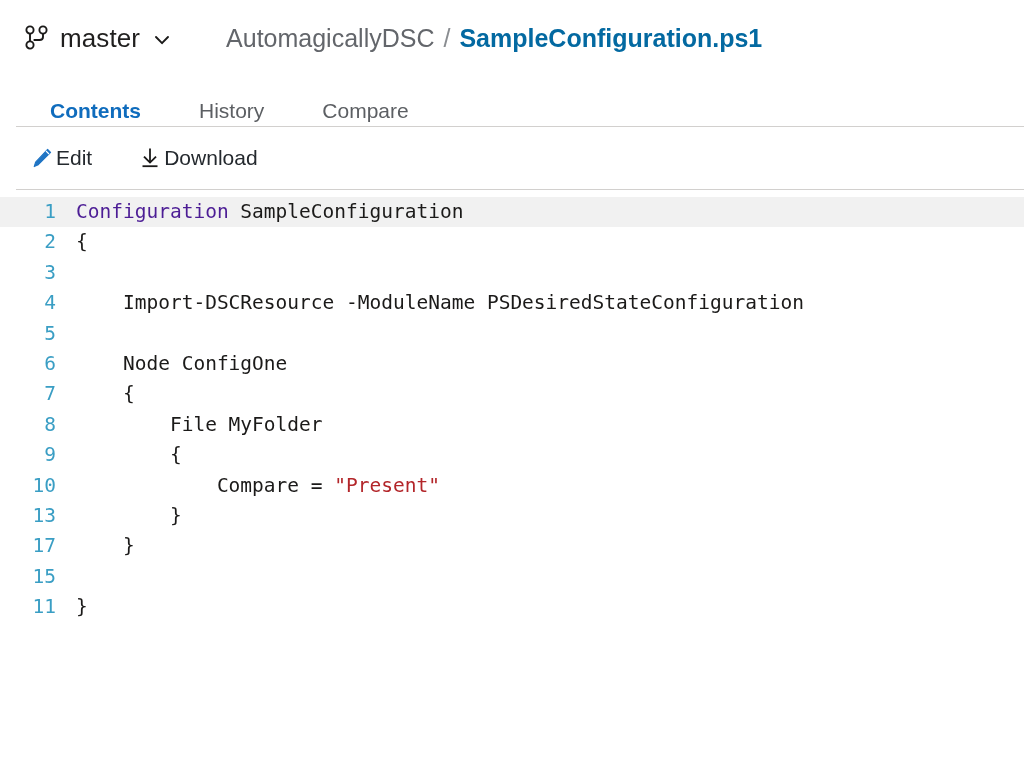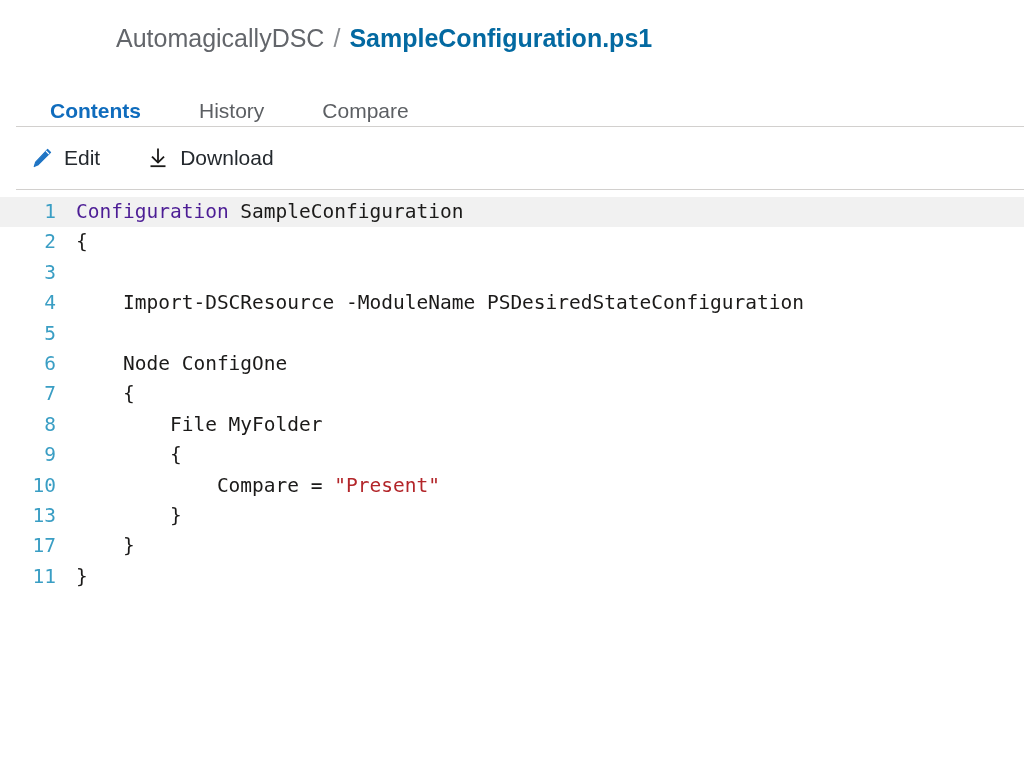--- a/index.html
+++ b/index.html
@@ -47,21 +47,21 @@
     width: 20px;
     height: 20px;
     display: block;
     flex: none;
     margin-left: 2px;
     margin-top: 4px;
   }
   .breadcrumb {
     display: flex;
     align-items: center;
-    margin-left: 92px;
+    margin-left: 54px;
     white-space: nowrap;
   }
   .crumb-repo {
     font-size: 25px;
     color: #63666b;
     font-weight: 400;
   }
   .crumb-sep {
     font-size: 25px;
     color: #8a8d91;
@@ -107,21 +107,21 @@
     display: flex;
     align-items: center;
     height: 62px;
     padding-left: 30px;
     gap: 46px;
     box-sizing: border-box;
   }
   .tool-btn {
     display: flex;
     align-items: center;
-    gap: 10px;
+    gap: 2px;
     cursor: pointer;
     background: none;
     border: 0;
     padding: 0;
     font-family: inherit;
   }
   .tool-icon {
     width: 24px;
     height: 24px;
     display: block;
@@ -164,20 +164,39 @@
     padding-left: 4px;
   }
   .tok-kw { color: #4c1d95; }
   .tok-str { color: #b3262a; }
 </style>
 </head>
 <body>
 
 <div class="header-row">
 
+  <div class="branch-picker">
+    <span class="branch-icon">
+      <svg viewBox="0 0 26 30" width="26" height="30" aria-hidden="true">
+        <g fill="none" stroke="#1b1a19" stroke-width="1.9">
+          <circle cx="6" cy="7" r="3.6"></circle>
+          <circle cx="19" cy="7" r="3.6"></circle>
+          <circle cx="6" cy="22" r="3.6"></circle>
+          <path d="M6 10.8 L6 18.4"></path>
+          <path d="M19 10.8 L19 14 Q19 17 15.5 17 L9.6 17"></path>
+        </g>
+      </svg>
+    </span>
+    <span class="branch-name">master</span>
+    <span class="chevron-icon">
+      <svg viewBox="0 0 20 20" width="20" height="20" aria-hidden="true">
+        <path d="M4 7 L10 13.2 L16 7" fill="none" stroke="#1b1a19" stroke-width="1.9" stroke-linecap="round" stroke-linejoin="round"></path>
+      </svg>
+    </span>
+  </div>
 
   <div class="breadcrumb">
     <span class="crumb-repo">AutomagicallyDSC</span>
     <span class="crumb-sep">/</span>
     <span class="crumb-file">SampleConfiguration.ps1</span>
   </div>
 
 </div>
 
 <div class="tabs-row">
@@ -223,14 +242,15 @@
     <div class="code-line"><span class="gutter">3</span><span class="code-text"><span></span></span></div>
     <div class="code-line"><span class="gutter">4</span><span class="code-text"><span>    Import-DSCResource -ModuleName PSDesiredStateConfiguration</span></span></div>
     <div class="code-line"><span class="gutter">5</span><span class="code-text"><span></span></span></div>
     <div class="code-line"><span class="gutter">6</span><span class="code-text"><span>    Node ConfigOne</span></span></div>
     <div class="code-line"><span class="gutter">7</span><span class="code-text"><span>    {</span></span></div>
     <div class="code-line"><span class="gutter">8</span><span class="code-text"><span>        File MyFolder</span></span></div>
     <div class="code-line"><span class="gutter">9</span><span class="code-text"><span>        {</span></span></div>
     <div class="code-line"><span class="gutter">10</span><span class="code-text"><span>            Compare = </span><span class="tok-str">"Present"</span></span></div>
     <div class="code-line"><span class="gutter">13</span><span class="code-text"><span>        }</span></span></div>
     <div class="code-line"><span class="gutter">17</span><span class="code-text"><span>    }</span></span></div>
+    <div class="code-line"><span class="gutter">15</span><span class="code-text"><span></span></span></div>
     <div class="code-line"><span class="gutter">11</span><span class="code-text"><span>}</span></span></div>
   </div>
 
 </body></html>

